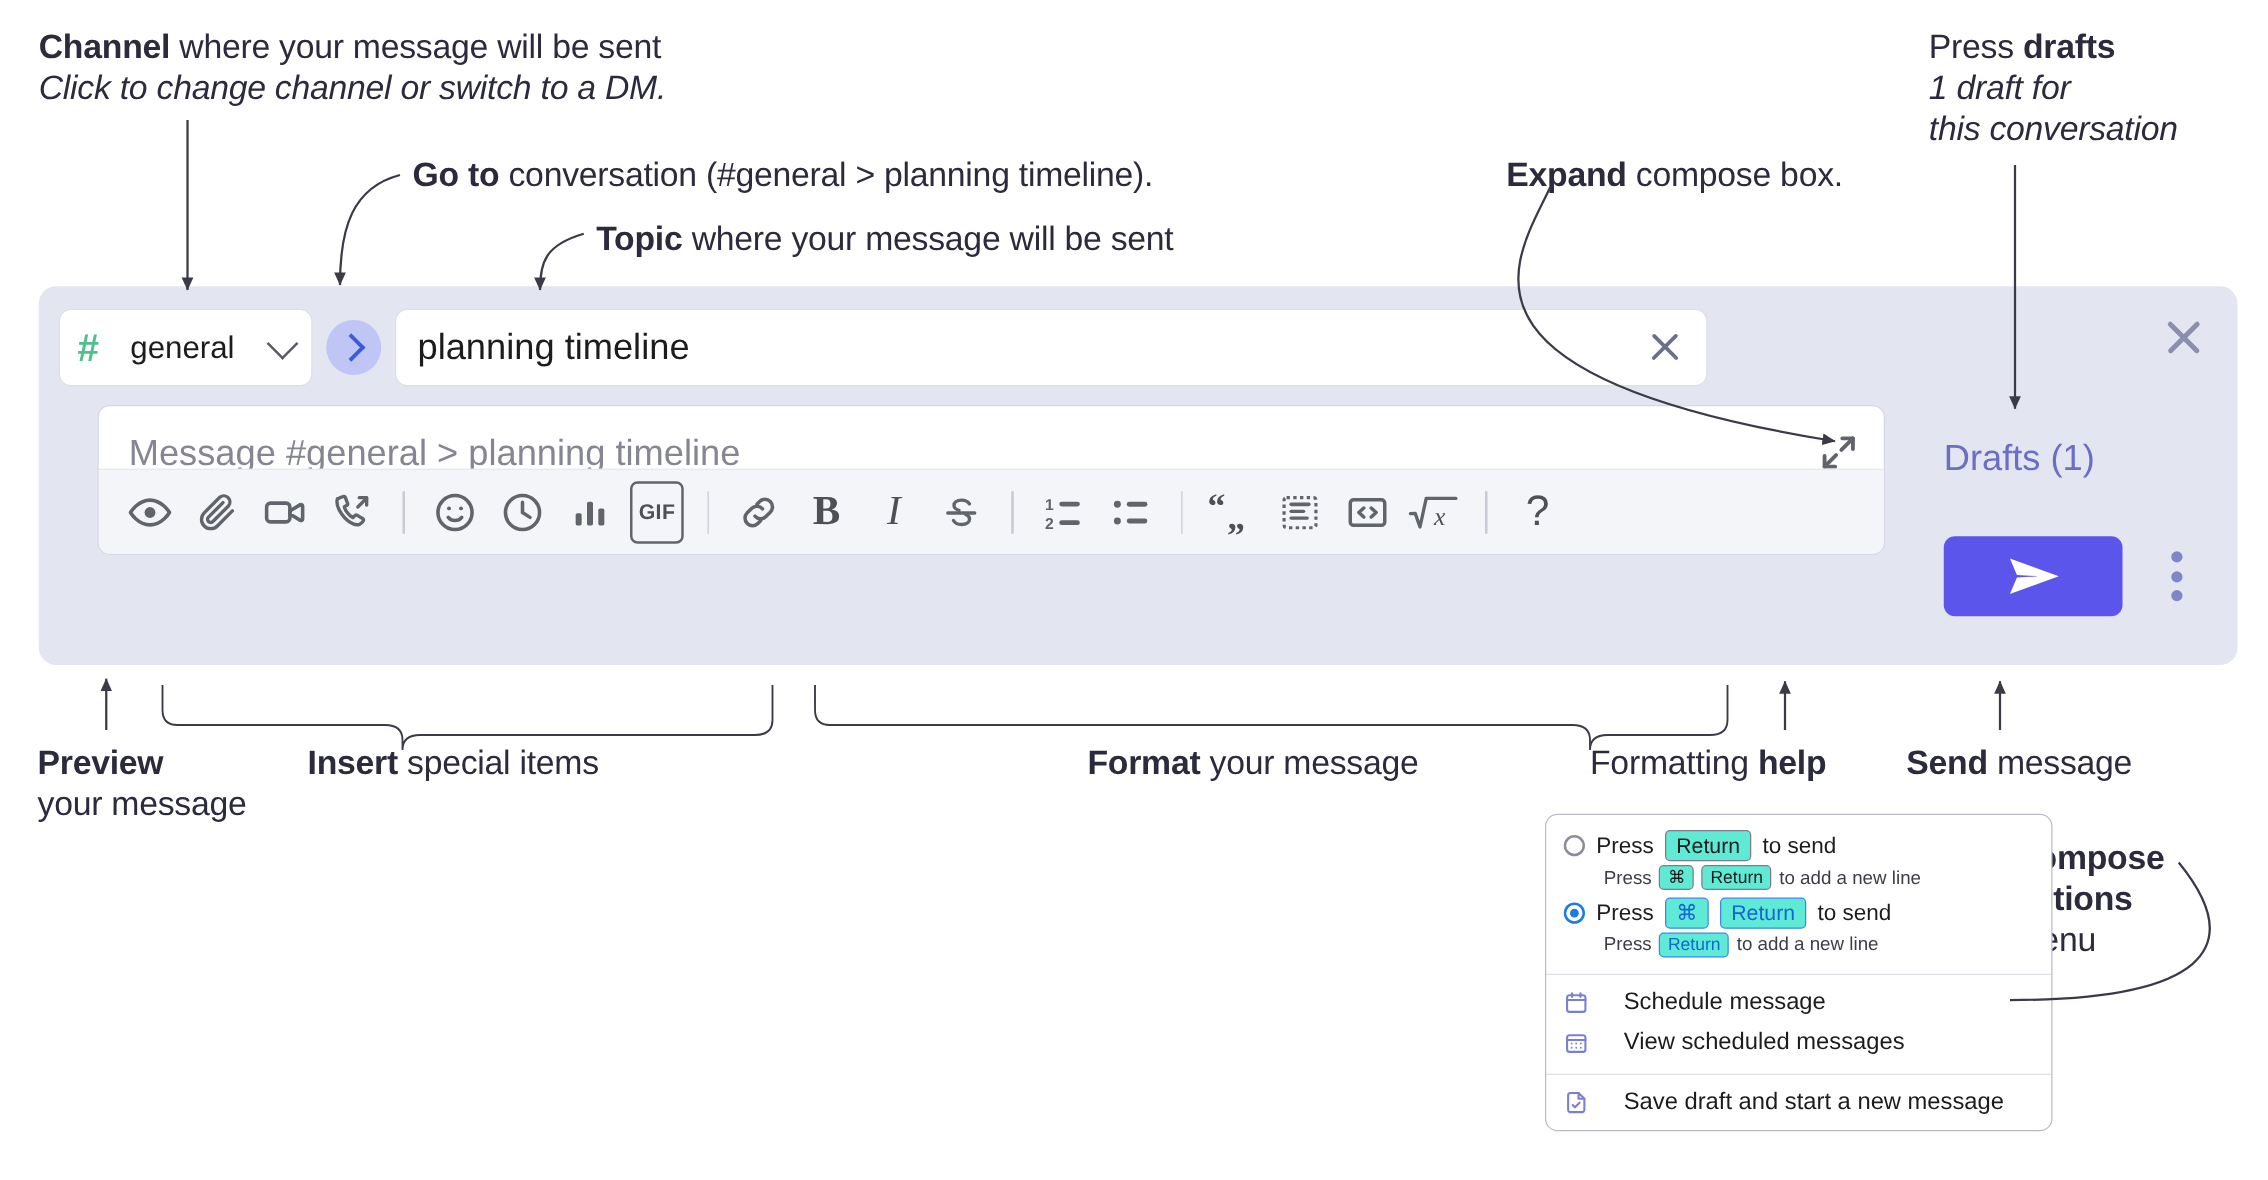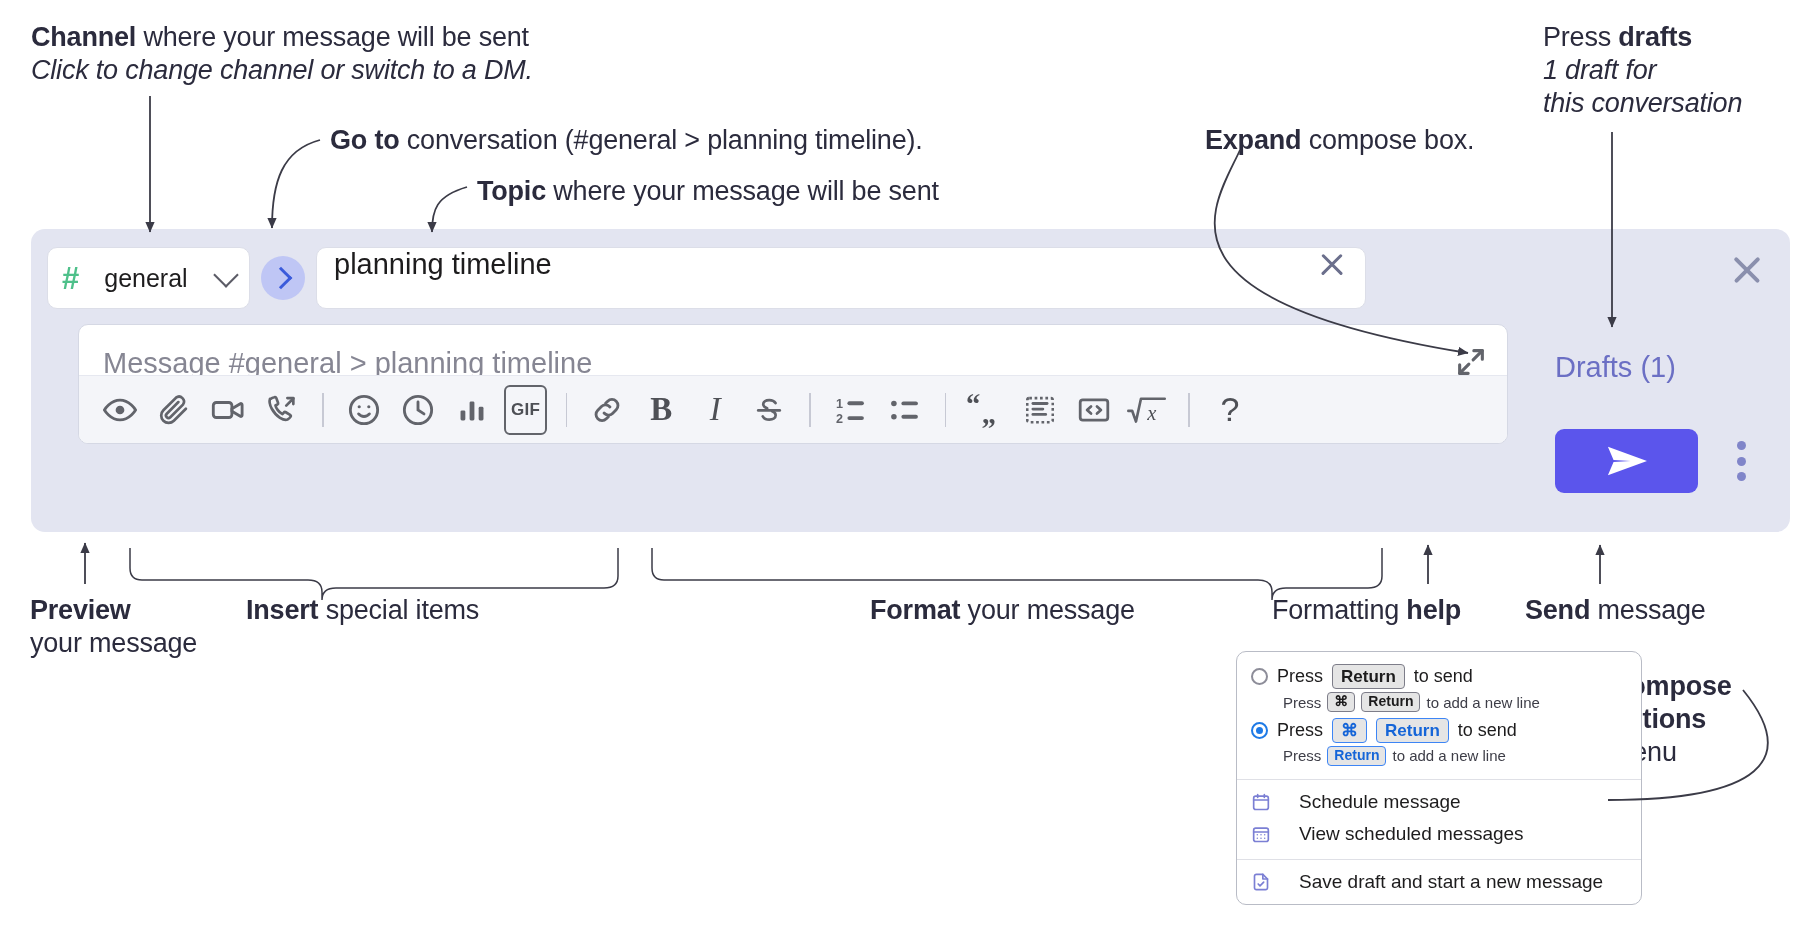--- a/index.html
+++ b/index.html
@@ -35,21 +35,21 @@
   #hash-icon{color:#4ec08a;font-size:31px;font-weight:700;line-height:1;}
   #channel-name{font-size:25px;color:#1d1c1d;flex:1;margin-left:16px;}
   .chev{width:16px;height:16px;border-right:2.4px solid #5b5b66;border-bottom:2.4px solid #5b5b66;transform:rotate(45deg);margin-bottom:7px;}
   #goto-button{
     width:44px;height:44px;border-radius:50%;background:#bfc6f5;
     display:flex;align-items:center;justify-content:center;cursor:pointer;flex:none;
   }
   #goto-button .gchev{width:13px;height:13px;border-right:3.2px solid #3b5bdb;border-top:3.2px solid #3b5bdb;transform:rotate(45deg);margin-left:-4px;}
   #topic-field{
     width:1050px;height:62px;background:#fff;border:1px solid #dcdee8;border-radius:10px;
-    display:flex;align-items:flex-start;padding:0 16px 0 17px;box-sizing:border-box;gap:13px;
+    display:flex;align-items:center;padding:0 16px 0 17px;box-sizing:border-box;gap:13px;
   }
   #topic-value{font-size:29px;color:#1d1c1d;flex:1;}
   #topic-clear{width:34px;height:34px;position:relative;cursor:pointer;flex:none;}
   #topic-clear:before,#topic-clear:after{content:"";position:absolute;left:3px;top:15px;width:28px;height:3.4px;background:#6b6f8c;border-radius:2px;}
   #topic-clear:before{transform:rotate(45deg);}
   #topic-clear:after{transform:rotate(-45deg);}
 
   
   #message-box{
     position:absolute;left:47px;top:95px;width:1430px;height:120px;
@@ -93,21 +93,21 @@
     position:absolute;left:1236px;top:651px;width:406px;
     background:#fff;border:1px solid #b9bcc6;border-radius:10px;
     box-sizing:border-box;padding:10px 0 6px 0;
     font-size:18px;color:#1d1c1d;
   }
   .opt-row{display:flex;align-items:center;gap:9px;padding:2px 14px;cursor:pointer;}
   .opt-sub{display:flex;align-items:center;gap:6px;padding:1px 14px 4px 46px;font-size:15px;color:#3d3d47;}
   .radio{width:17px;height:17px;border-radius:50%;border:2px solid #8d8d99;box-sizing:border-box;flex:none;position:relative;}
   .radio.on{border-color:#1e7ae6;}
   .radio.on:after{content:"";position:absolute;left:3px;top:3px;width:7px;height:7px;border-radius:50%;background:#1e7ae6;}
-  .key{border:1.4px solid #7d7d89;border-radius:4px;padding:1px 8px;font-size:17px;line-height:1.25;background:#e5e5e5;color:#1d1c1d;font-weight:bold;}
+  .key{border:1.4px solid #7d7d89;border-radius:4px;padding:1px 8px;font-size:17px;line-height:1.25;background:#5eead4;color:#1d1c1d;}
   .key.sm{font-size:14px;padding:0px 6px;}
   .key.blue{border-color:#3d85f5;color:#1565d8;}
   .opt-divider{height:1px;background:#dfe0e6;margin:9px 0 6px 0;}
   .mi{display:flex;align-items:center;gap:28px;padding:5px 14px;cursor:pointer;font-size:19px;}
   .mi svg{flex:none;}
 
   
   #overlay{position:absolute;left:0;top:0;width:1814px;height:944px;pointer-events:none;}
 </style>
 </head>

